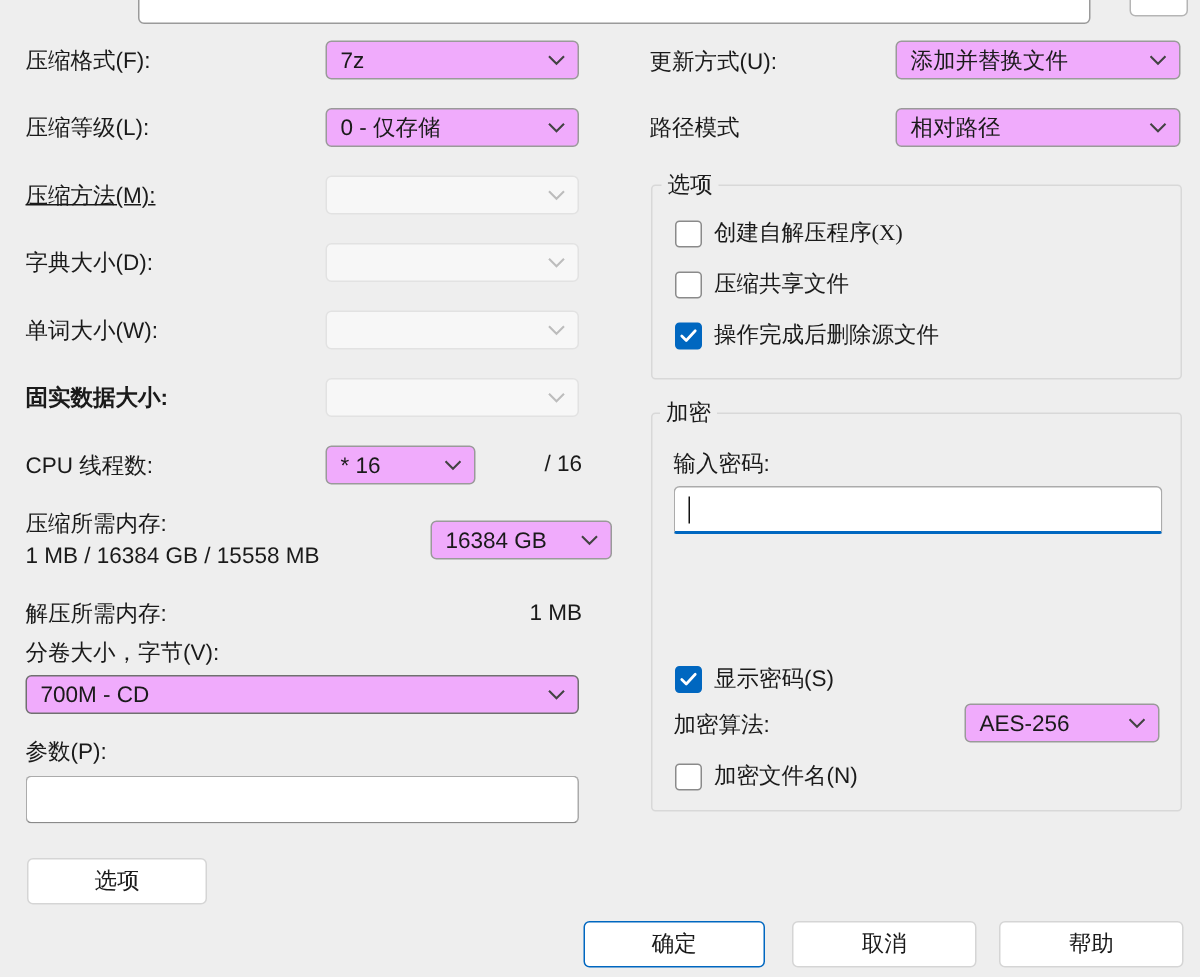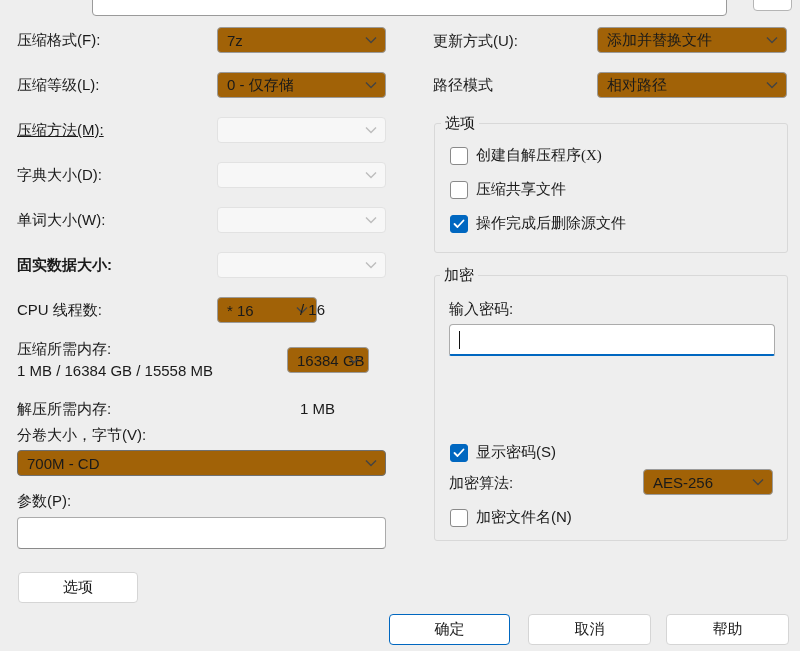--- a/index.html
+++ b/index.html
@@ -7,21 +7,21 @@
     width:800px;height:651px;overflow:hidden;
     background:#eeeeee;
     font-family:"Liberation Sans","DejaVu Sans",sans-serif;
     font-size:15px;color:#1a1a1a;
     position:relative;
   }
   .abs{position:absolute;}
   .label{position:absolute;white-space:nowrap;color:#1a1a1a;}
   
   .select{
-    position:absolute;height:26px;background:#a16207;
+    position:absolute;height:26px;background:#f0abfc;
     border:1px solid #9a9a9a;border-radius:4px;
     display:flex;align-items:center;box-sizing:border-box;
     padding:0 26px 0 9px;white-space:nowrap;overflow:hidden;
   }
   .select.darkborder{border-color:#707070;text-align:right;}
   .select.disabled{background:#f7f7f7;border-color:#e2e2e2;color:#a0a0a0;}
   .chev{position:absolute;right:8px;top:50%;transform:translateY(-50%);line-height:0;}
   .chev svg{display:block;}
   
   .textinput{
@@ -48,21 +48,21 @@
   }
   
   .checkbox{
     position:absolute;width:18px;height:18px;box-sizing:border-box;
     border:1px solid #8a8a8a;border-radius:3px;background:#ffffff;
     display:flex;align-items:center;justify-content:center;
   }
   .checkbox svg{display:none;}
   .checkbox.checked{background:#0067c0;border-color:#0067c0;}
   .checkbox.checked svg{display:block;}
-  .rightval{position:absolute;white-space:nowrap;}
+  .rightval{position:absolute;text-align:right;white-space:nowrap;}
 </style>
 </head>
 <body>
 
 <div class="textinput abs" style="left:92px;top:-12px;width:635px;height:28px;border-color:#9a9a9a;"></div>
 <div class="btn abs" style="left:753px;top:-16px;width:39px;height:27px;border-color:#b5b5b5;"></div>
 
 <div class="label" style="left:17px;top:31px;">压缩格式(F):</div>
 <div class="label" style="left:17px;top:76px;">压缩等级(L):</div>
 <div class="label" style="left:17px;top:121px;text-decoration:underline;">压缩方法(M):</div>
@@ -125,21 +125,21 @@
   <span class="chev">
       <svg width="12" height="8" viewBox="0 0 12 8">
         <path d="M1 1.5 L6 6.5 L11 1.5" stroke="#444" fill="none" stroke-width="1.4"></path>
       </svg>
     </span>
 </div>
 <div class="rightval" style="left:300px;top:301px;width:88px;">/ 16</div>
 
 <div class="label" style="left:17px;top:340px;">压缩所需内存:</div>
 <div class="label" style="left:17px;top:362px;">1 MB / 16384 GB / 15558 MB</div>
-<div class="select" style="left:287px;top:347px;width:82px;">
+<div class="select" style="left:287px;top:347px;width:121px;">
   <span>16384 GB</span>
   <span class="chev">
       <svg width="12" height="8" viewBox="0 0 12 8">
         <path d="M1 1.5 L6 6.5 L11 1.5" stroke="#444" fill="none" stroke-width="1.4"></path>
       </svg>
     </span>
 </div>
 
 <div class="label" style="left:17px;top:400px;">解压所需内存:</div>
 <div class="rightval" style="left:300px;top:400px;width:88px;">1 MB</div>

